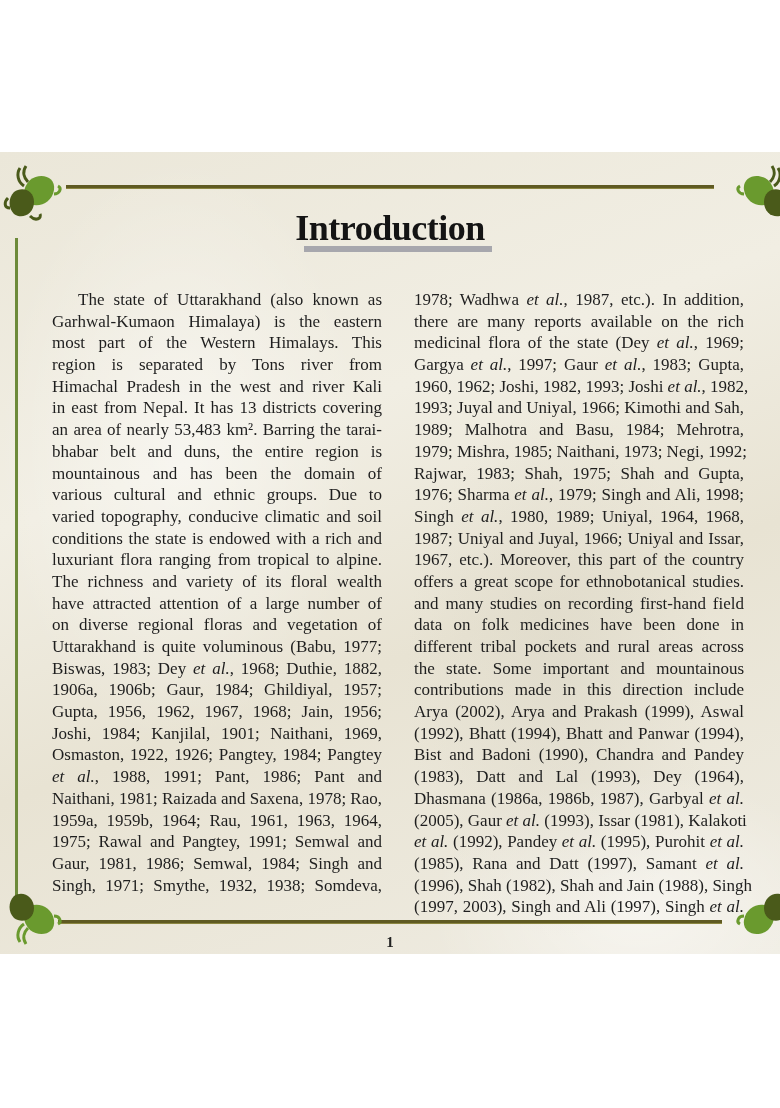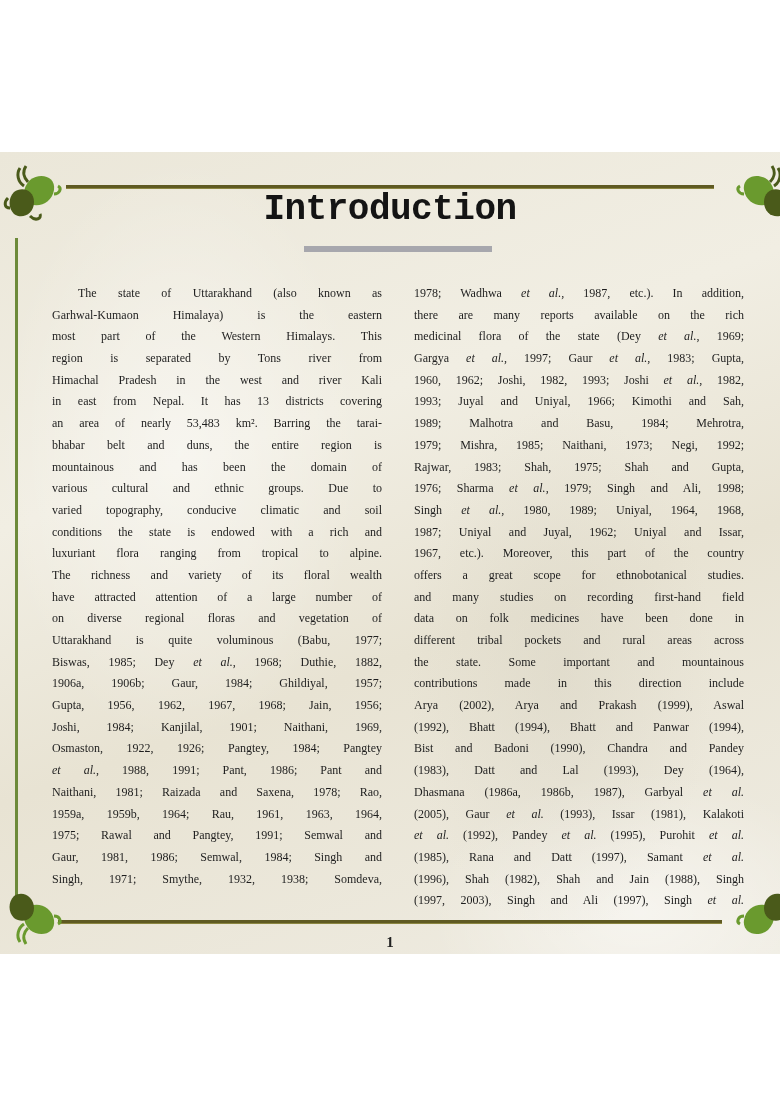--- a/index.html
+++ b/index.html
@@ -24,31 +24,31 @@
   .vline {
     position: absolute; width: 3px; background: #6d8a3a; left: 15px; top: 86px; height: 680px;
   }
   .corner { position: absolute; width: 70px; height: 70px; }
   .corner.tl { left: 0; top: 6px; }
   .corner.tr { right: -18px; top: 6px; transform: scaleX(-1); }
   .corner.bl { left: 0; top: 730px; transform: scaleY(-1); }
   .corner.br { right: -18px; top: 730px; transform: scale(-1,-1); }
 
   .title {
-    position: absolute; left: 0; right: 0; top: 37px; text-align: center;
-    font-family: Liberation Mono, monospace;
+    position: absolute; left: 0; right: 0; top: 55px; text-align: center;
+    font-family: Liberation Serif, serif;
     font-size: 36px; font-weight: bold; color: #141414; letter-spacing: -0.5px;
   }
   .title-bar {
     position: absolute; left: 304px; width: 188px; top: 94px; height: 6px; background: #a7a7ad;
   }
 
   .col {
-    position: absolute; top: 131px; font-family: "Liberation Serif", "DejaVu Serif", serif;
-    font-size: 12px; color: #1e1e1e;
+    position: absolute; top: 137px; font-family: "Liberation Serif", "DejaVu Serif", serif;
+    font-size: 17px; color: #1e1e1e;
   }
   .col.left { left: 52px; width: 330px; }
   .col.right { left: 414px; width: 330px; }
   .ln {
     height: 21.7px; line-height: 21.7px; text-align: justify; text-align-last: justify;
     white-space: nowrap; overflow: visible;
   }
   .ln.indent { text-indent: 26px; }
   .ln span { display: inline; }
   .ln i { }
@@ -106,21 +106,21 @@
       <div class="ln"><span>bhabar belt and duns, the entire region is</span></div>
       <div class="ln"><span>mountainous and has been the domain of</span></div>
       <div class="ln"><span>various cultural and ethnic groups. Due to</span></div>
       <div class="ln"><span>varied topography, conducive climatic and soil</span></div>
       <div class="ln"><span>conditions the state is endowed with a rich and</span></div>
       <div class="ln"><span>luxuriant flora ranging from tropical to alpine.</span></div>
       <div class="ln"><span>The richness and variety of its floral wealth</span></div>
       <div class="ln"><span>have attracted attention of a large number of</span></div>
       <div class="ln"><span>on diverse regional floras and vegetation of</span></div>
       <div class="ln"><span>Uttarakhand is quite voluminous (Babu, 1977;</span></div>
-      <div class="ln"><span>Biswas, 1985; Dey </span><i>et al.</i><span>, 1968; Duthie, 1882,</span></div>
+      <div class="ln"><span>Biswas, 1983; Dey </span><i>et al.</i><span>, 1968; Duthie, 1882,</span></div>
       <div class="ln"><span>1906a, 1906b; Gaur, 1984; Ghildiyal, 1957;</span></div>
       <div class="ln"><span>Gupta, 1956, 1962, 1967, 1968; Jain, 1956;</span></div>
       <div class="ln"><span>Joshi, 1984; Kanjilal, 1901; Naithani, 1969,</span></div>
       <div class="ln"><span>Osmaston, 1922, 1926; Pangtey, 1984; Pangtey</span></div>
       <div class="ln"><span></span><i>et al.</i><span>, 1988, 1991; Pant, 1986;  Pant and</span></div>
       <div class="ln"><span>Naithani, 1981; Raizada and Saxena, 1978; Rao,</span></div>
       <div class="ln"><span>1959a, 1959b, 1964; Rau, 1961, 1963, 1964,</span></div>
       <div class="ln"><span>1975; Rawal and Pangtey, 1991; Semwal and</span></div>
       <div class="ln"><span>Gaur, 1981, 1986; Semwal, 1984; Singh and</span></div>
       <div class="ln"><span>Singh, 1971; Smythe, 1932, 1938; Somdeva,</span></div>
@@ -130,21 +130,21 @@
       <div class="ln"><span>there are many reports available on the rich</span></div>
       <div class="ln"><span>medicinal flora of the state (Dey </span><i>et al.</i><span>, 1969;</span></div>
       <div class="ln"><span>Gargya </span><i>et al.</i><span>, 1997; Gaur </span><i>et al.</i><span>, 1983; Gupta,</span></div>
       <div class="ln"><span>1960, 1962; Joshi, 1982, 1993; Joshi </span><i>et al.</i><span>, 1982,</span></div>
       <div class="ln"><span>1993; Juyal and Uniyal, 1966; Kimothi and Sah,</span></div>
       <div class="ln"><span>1989; Malhotra and Basu, 1984; Mehrotra,</span></div>
       <div class="ln"><span>1979; Mishra, 1985; Naithani, 1973; Negi, 1992;</span></div>
       <div class="ln"><span>Rajwar, 1983; Shah, 1975; Shah and Gupta,</span></div>
       <div class="ln"><span>1976; Sharma </span><i>et al.</i><span>, 1979; Singh and Ali, 1998;</span></div>
       <div class="ln"><span>Singh </span><i>et al.</i><span>, 1980, 1989; Uniyal, 1964, 1968,</span></div>
-      <div class="ln"><span>1987; Uniyal and Juyal, 1962; Uniyal and Issar,</span></div>
+      <div class="ln"><span>1987; Uniyal and Juyal, 1966; Uniyal and Issar,</span></div>
       <div class="ln"><span>1967, etc.). Moreover, this part of the country</span></div>
       <div class="ln"><span>offers a great scope for ethnobotanical studies.</span></div>
       <div class="ln"><span>and  many studies on recording first-hand field</span></div>
       <div class="ln"><span>data on folk medicines have been done in</span></div>
       <div class="ln"><span>different tribal pockets and rural areas across</span></div>
       <div class="ln"><span>the state. Some important and mountainous</span></div>
       <div class="ln"><span>contributions made in this direction include</span></div>
       <div class="ln"><span>Arya (2002), Arya and Prakash (1999), Aswal</span></div>
       <div class="ln"><span>(1992), Bhatt (1994), Bhatt and Panwar (1994),</span></div>
       <div class="ln"><span>Bist and Badoni (1990), Chandra and Pandey</span></div>

